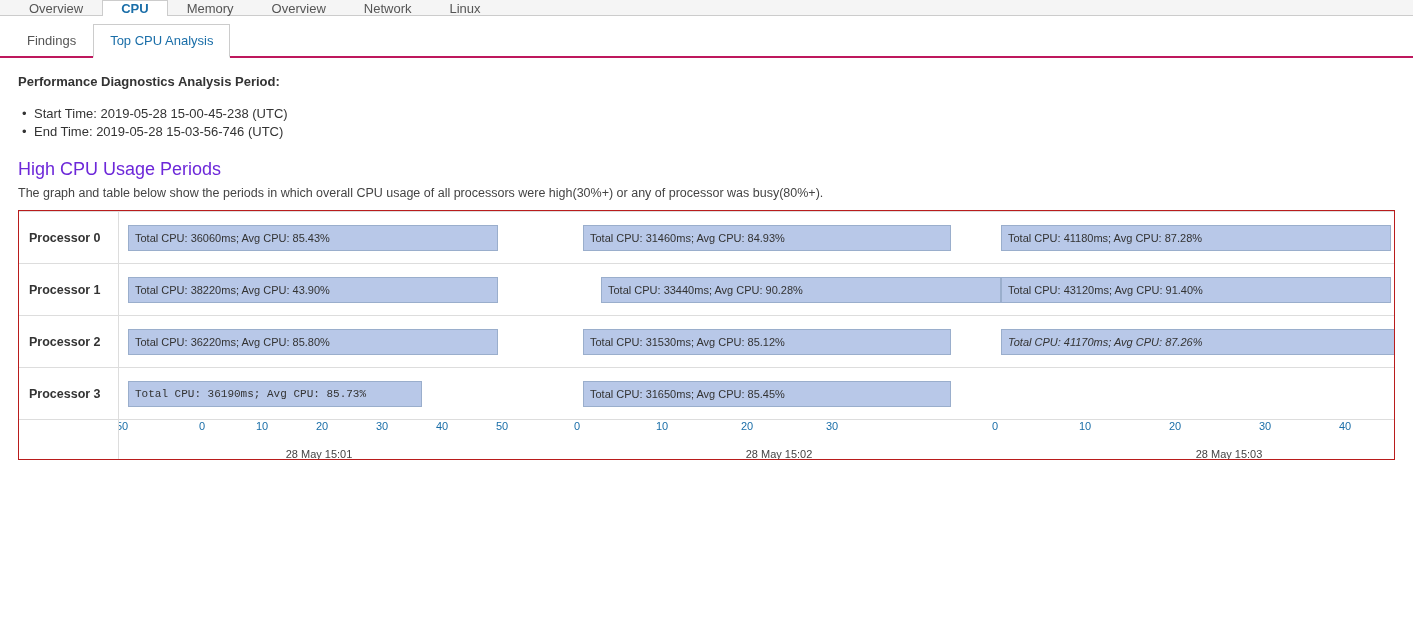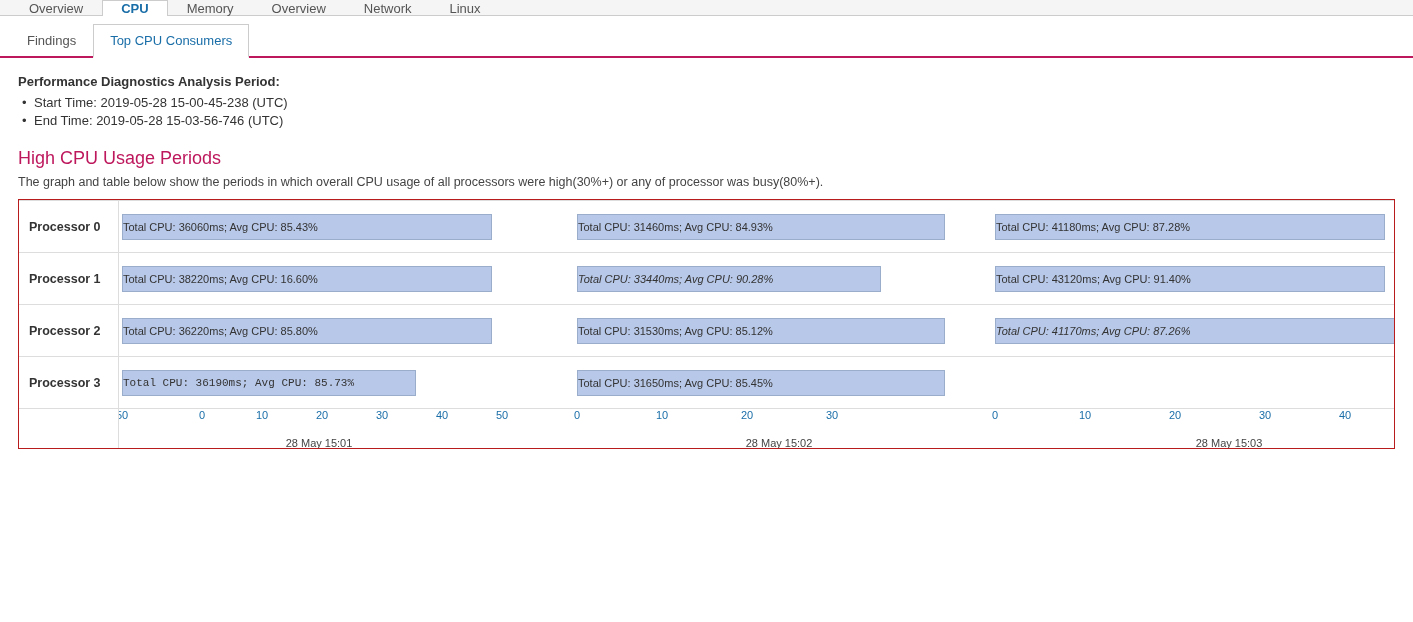--- a/index.html
+++ b/index.html
@@ -36,31 +36,31 @@
     .sub-tab.active {
       color: #1a6ea8;
       border-color: #ccc;
       background: #fff;
       border-bottom: 2px solid #fff;
     }
 
     .content { padding: 16px 18px; }
 
     .analysis-period { margin-bottom: 12px; }
-    .analysis-period .label { font-weight: 600; margin-bottom: 6px; }
+    .analysis-period .label { font-weight: 600; margin-bottom: 17px; }
     .bullet-list { list-style: none; padding-left: 16px; }
     .bullet-list li { position: relative; margin-bottom: 3px; }
     .bullet-list li::before { content: '•'; position: absolute; left: -12px; color: #333; }
 
     .notes { margin-top: 10px; }
     .notes .label { font-weight: 600; margin-bottom: 6px; }
 
     .highlight-blue { color: #1a6ea8; }
 
-    .section-title { font-size: 18px; font-weight: 400; color: #be185d; margin: 20px 0 6px; }
+    .section-title { font-size: 18px; font-weight: 400; color: #6d28d9; margin: 20px 0 6px; }
     .section-desc { font-size: 12.5px; color: #444; margin-bottom: 10px; }
 
     .chart-container { border: 1px solid #b91c1c; overflow-x: auto; }
 
     .processor-grid { display: grid; grid-template-columns: 100px 1fr; border-collapse: collapse; }
     .proc-label {
       padding: 8px 10px;
       font-weight: 600;
       font-size: 12.5px;
       border-top: 1px solid #ddd;
@@ -83,42 +83,44 @@
     }
 
     .cpu-bar {
       position: absolute;
       height: 26px;
       top: 13px;
       background: #b8c8e8;
       border: 1px solid #9aaecc;
       display: flex;
       align-items: center;
+      padding-left: 6px;
       font-size: 11px;
       color: #333;
       white-space: nowrap;
       overflow: hidden;
+      margin-left: 6px;
     }
 
   </style>
 </head>
 <body>
 
 <div class="top-tabs" id="top-tabs-container">
     <div class="top-tab">Overview</div>
     <div class="top-tab active">CPU</div>
     <div class="top-tab">Memory</div>
     <div class="top-tab">Overview</div>
     <div class="top-tab">Network</div>
     <div class="top-tab">Linux</div>
   </div>
 
 <div class="sub-tabs" id="sub-tabs-container">
     <div class="sub-tab">Findings</div>
-    <div class="sub-tab active">Top CPU Consumers</div>
+    <div class="sub-tab active">Top CPU Analysis</div>
   </div>
 
 <div class="content">
 
   <div class="analysis-period">
     <div class="label">Performance Diagnostics Analysis Period:</div>
     <ul class="bullet-list">
       <li>Start Time: 2019-05-28 15-00-45-238 (UTC)</li>
       <li>End Time: 2019-05-28 15-03-56-746 (UTC)</li>
     </ul>
@@ -134,22 +136,22 @@
         <div class="proc-bars-cell">
           <div class="bars-track" style="width: 1310px;">
             <div class="cpu-bar" style="left: 3px; width: 370px;">Total CPU: 36060ms; Avg CPU: 85.43%</div>
             <div class="cpu-bar" style="left: 458px; width: 368px;">Total CPU: 31460ms; Avg CPU: 84.93%</div>
             <div class="cpu-bar" style="left: 876px; width: 390px;">Total CPU: 41180ms; Avg CPU: 87.28%</div>
           </div>
         </div>
         <div class="proc-label">Processor 1</div>
         <div class="proc-bars-cell">
           <div class="bars-track" style="width: 1310px;">
-            <div class="cpu-bar" style="left: 3px; width: 370px;">Total CPU: 38220ms; Avg CPU: 16.60%</div>
-            <div class="cpu-bar" style="left: 458px; width: 304px; font-style: italic;">Total CPU: 33440ms; Avg CPU: 90.28%</div>
+            <div class="cpu-bar" style="left: 3px; width: 370px;">Total CPU: 38220ms; Avg CPU: 43.90%</div>
+            <div class="cpu-bar" style="left: 476px; width: 400px;">Total CPU: 33440ms; Avg CPU: 90.28%</div>
             <div class="cpu-bar" style="left: 876px; width: 390px;">Total CPU: 43120ms; Avg CPU: 91.40%</div>
           </div>
         </div>
         <div class="proc-label">Processor 2</div>
         <div class="proc-bars-cell">
           <div class="bars-track" style="width: 1310px;">
             <div class="cpu-bar" style="left: 3px; width: 370px;">Total CPU: 36220ms; Avg CPU: 85.80%</div>
             <div class="cpu-bar" style="left: 458px; width: 368px;">Total CPU: 31530ms; Avg CPU: 85.12%</div>
             <div class="cpu-bar" style="left: 876px; width: 436px; font-style: italic;">Total CPU: 41170ms; Avg CPU: 87.26%</div>
           </div>

